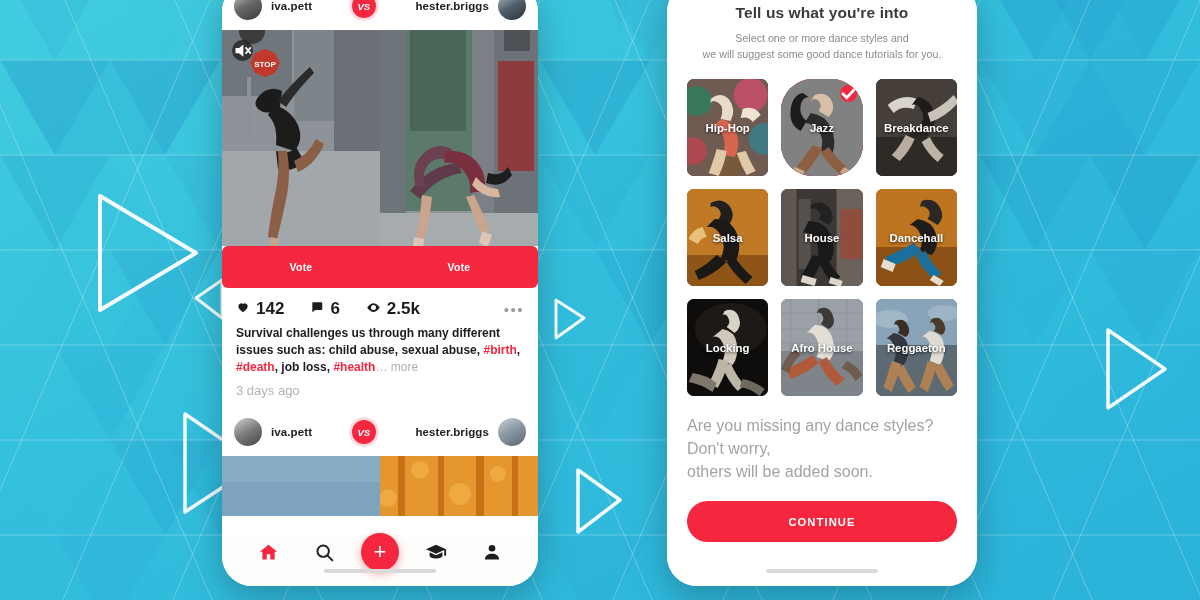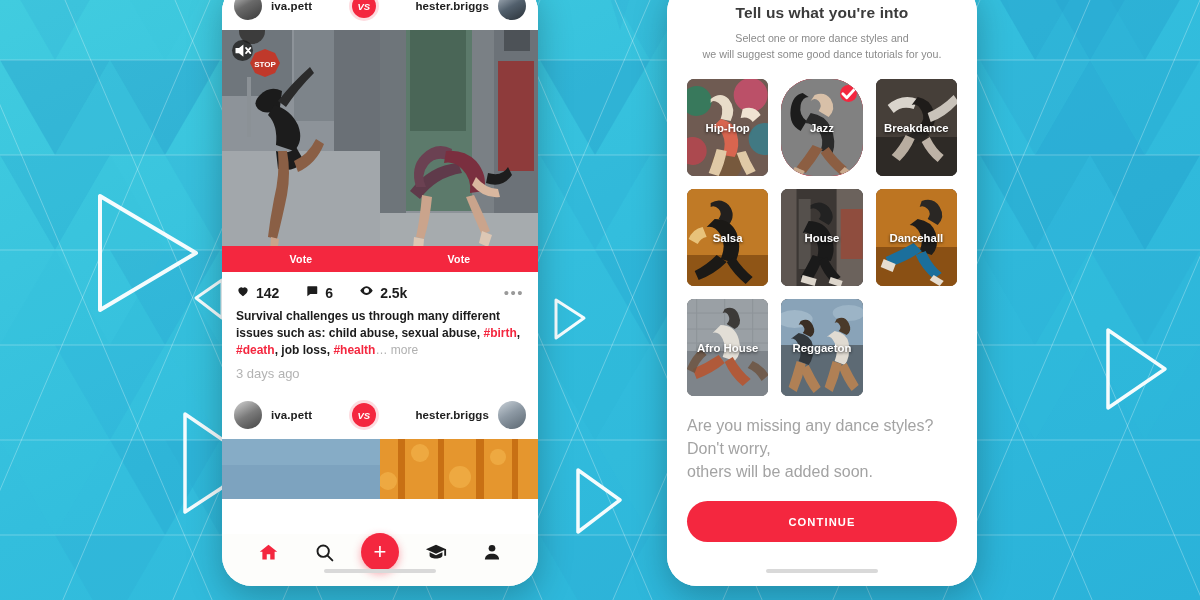--- a/index.html
+++ b/index.html
@@ -67,32 +67,32 @@
   .media-half { width: 50%; height: 100%; position: relative; overflow: hidden; }
   .media-half svg { position: absolute; inset: 0; width: 100%; height: 100%; }
   .mute-btn {
     position: absolute; left: 10px; top: 10px;
     width: 21px; height: 21px; border-radius: 50%;
     background: rgba(25,25,25,.72);
     display: flex; align-items: center; justify-content: center;
     z-index: 4;
   }
 
-  .vote-bar { display: flex; background: #f4273f; height: 26px; }
+  .vote-bar { display: flex; background: #f4273f; height: 42px; border-radius: 6px; }
   .vote-btn {
     flex: 1; display: flex; align-items: center; justify-content: center;
     color: #fff; font-size: 10.5px; font-weight: 600; letter-spacing: .2px;
   }
 
   .stats-row {
     display: flex; align-items: center; gap: 6px;
     padding: 11px 14px 6px 14px;
   }
   .stat { display: flex; align-items: center; gap: 6px; margin-right: 20px; }
-  .stat-val { font-size: 14px; font-weight: 700; color: #1d1d1d; }
+  .stat-val { font-size: 17px; font-weight: 700; color: #1d1d1d; }
   .dots { margin-left: auto; color: #9a9a9a; font-size: 15px; letter-spacing: 1.5px; line-height: 1; }
 
   .caption {
     padding: 0 14px; font-size: 12px; line-height: 1.42;
     color: #1c1c1c; font-weight: 600;
   }
   .caption .tag { color: #f4273f; font-weight: 600; }
   .caption .more { color: #b0b0b0; font-weight: 500; }
   .timestamp { padding: 7px 14px 0 14px; font-size: 13px; color: #b3b3b3; }
 
@@ -530,20 +530,33 @@
             <path d="M52 12 q12 -4 18 6 q6 10 -2 18 l-10 -6 q4 -6 0 -10 q-4 -4 -8 -2z" fill="#2a2724"></path>
             <path d="M48 30 q14 2 18 14 q4 14 -4 22 l-12 -4 q4 -10 0 -18 q-4 -8 -10 -8z" fill="#1f1d1b"></path>
             <path d="M44 54 q-14 8 -28 14 l4 10 q18 -6 32 -16z" fill="#1b6f9c"></path>
             <path d="M56 62 q6 14 16 22 l-8 6 q-12 -10 -18 -24z" fill="#1b6f9c"></path>
             <path d="M14 70 l12 5 l-3 8 l-12 -5z" fill="#e6ddd0"></path>
             <path d="M64 86 l10 6 l-4 5 l-10 -6z" fill="#e6ddd0"></path>
           </svg>
           <div class="tile-label">Dancehall</div>
         </div>
 
+        <div class="tile">
+          <svg viewBox="0 0 94 97" preserveAspectRatio="xMidYMid slice">
+            <rect width="94" height="97" fill="#0e0d0c"></rect>
+            <ellipse cx="50" cy="30" rx="36" ry="26" fill="#201d1a" opacity=".8"></ellipse>
+            <path d="M44 12 q10 -4 14 6 q4 10 -4 16 l-8 -6 q4 -4 2 -8 q-2 -6 -6 -4z" fill="#d8d2c7"></path>
+            <path d="M42 30 q12 2 14 14 q2 14 -4 22 l-10 -4 q4 -10 0 -18 q-4 -8 -10 -6z" fill="#cfc8bb"></path>
+            <path d="M38 60 q-4 14 -10 24 l9 5 q8 -14 11 -27z" fill="#bdb5a6"></path>
+            <path d="M50 64 q6 14 14 22 l-7 6 q-10 -10 -15 -24z" fill="#bdb5a6"></path>
+            <path d="M12 74 q14 2 24 10 l-4 9 q-12 -8 -24 -10z" fill="#7d776c"></path>
+            <path d="M62 80 q12 2 22 10 l-5 7 q-10 -8 -20 -9z" fill="#6e685e"></path>
+          </svg>
+          <div class="tile-label">Locking</div>
+        </div>
 
         <div class="tile">
           <svg viewBox="0 0 94 97" preserveAspectRatio="xMidYMid slice">
             <rect width="94" height="97" fill="#8e9398"></rect>
             <rect y="0" width="94" height="52" fill="#9aa0a5"></rect>
             <rect y="52" width="94" height="45" fill="#7e848a"></rect>
             <g stroke="#868c92" stroke-width="1" opacity=".6">
               <path d="M0 14 H94 M0 30 H94 M0 44 H94 M16 0 V52 M44 0 V52 M72 0 V52"></path>
             </g>
             <path d="M44 10 q10 -4 14 6 q4 10 -4 14 l-8 -5 q4 -4 2 -8 q-2 -5 -6 -3z" fill="#3c3a38"></path>

